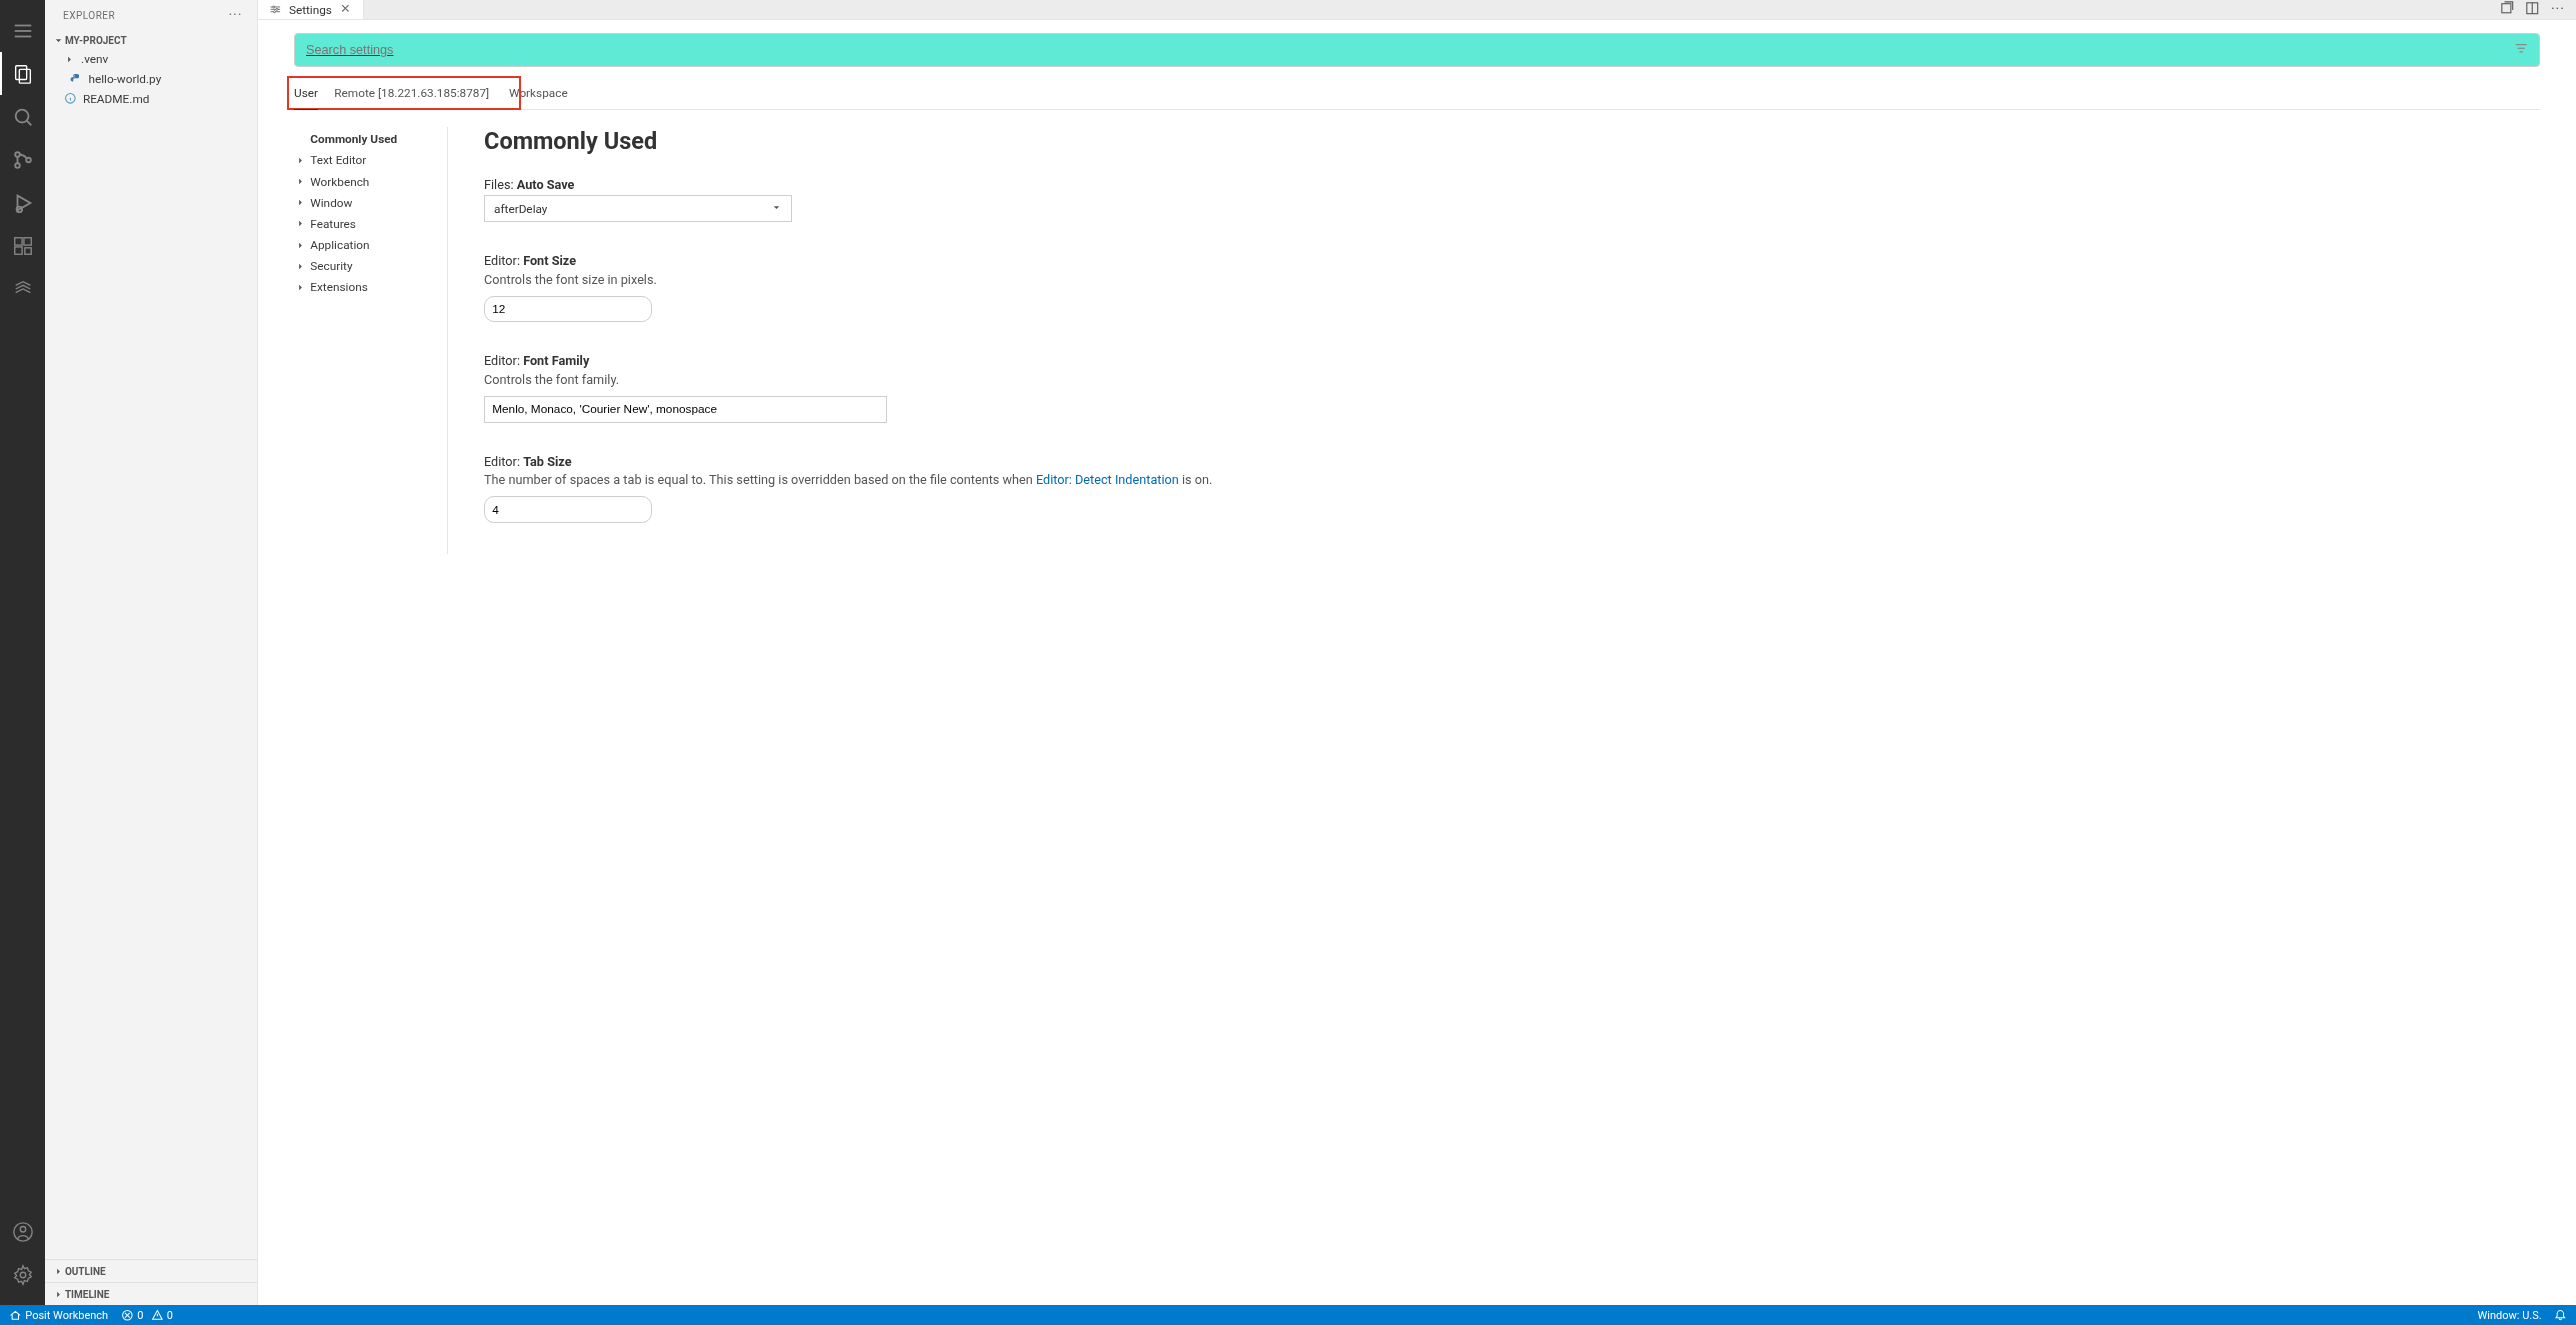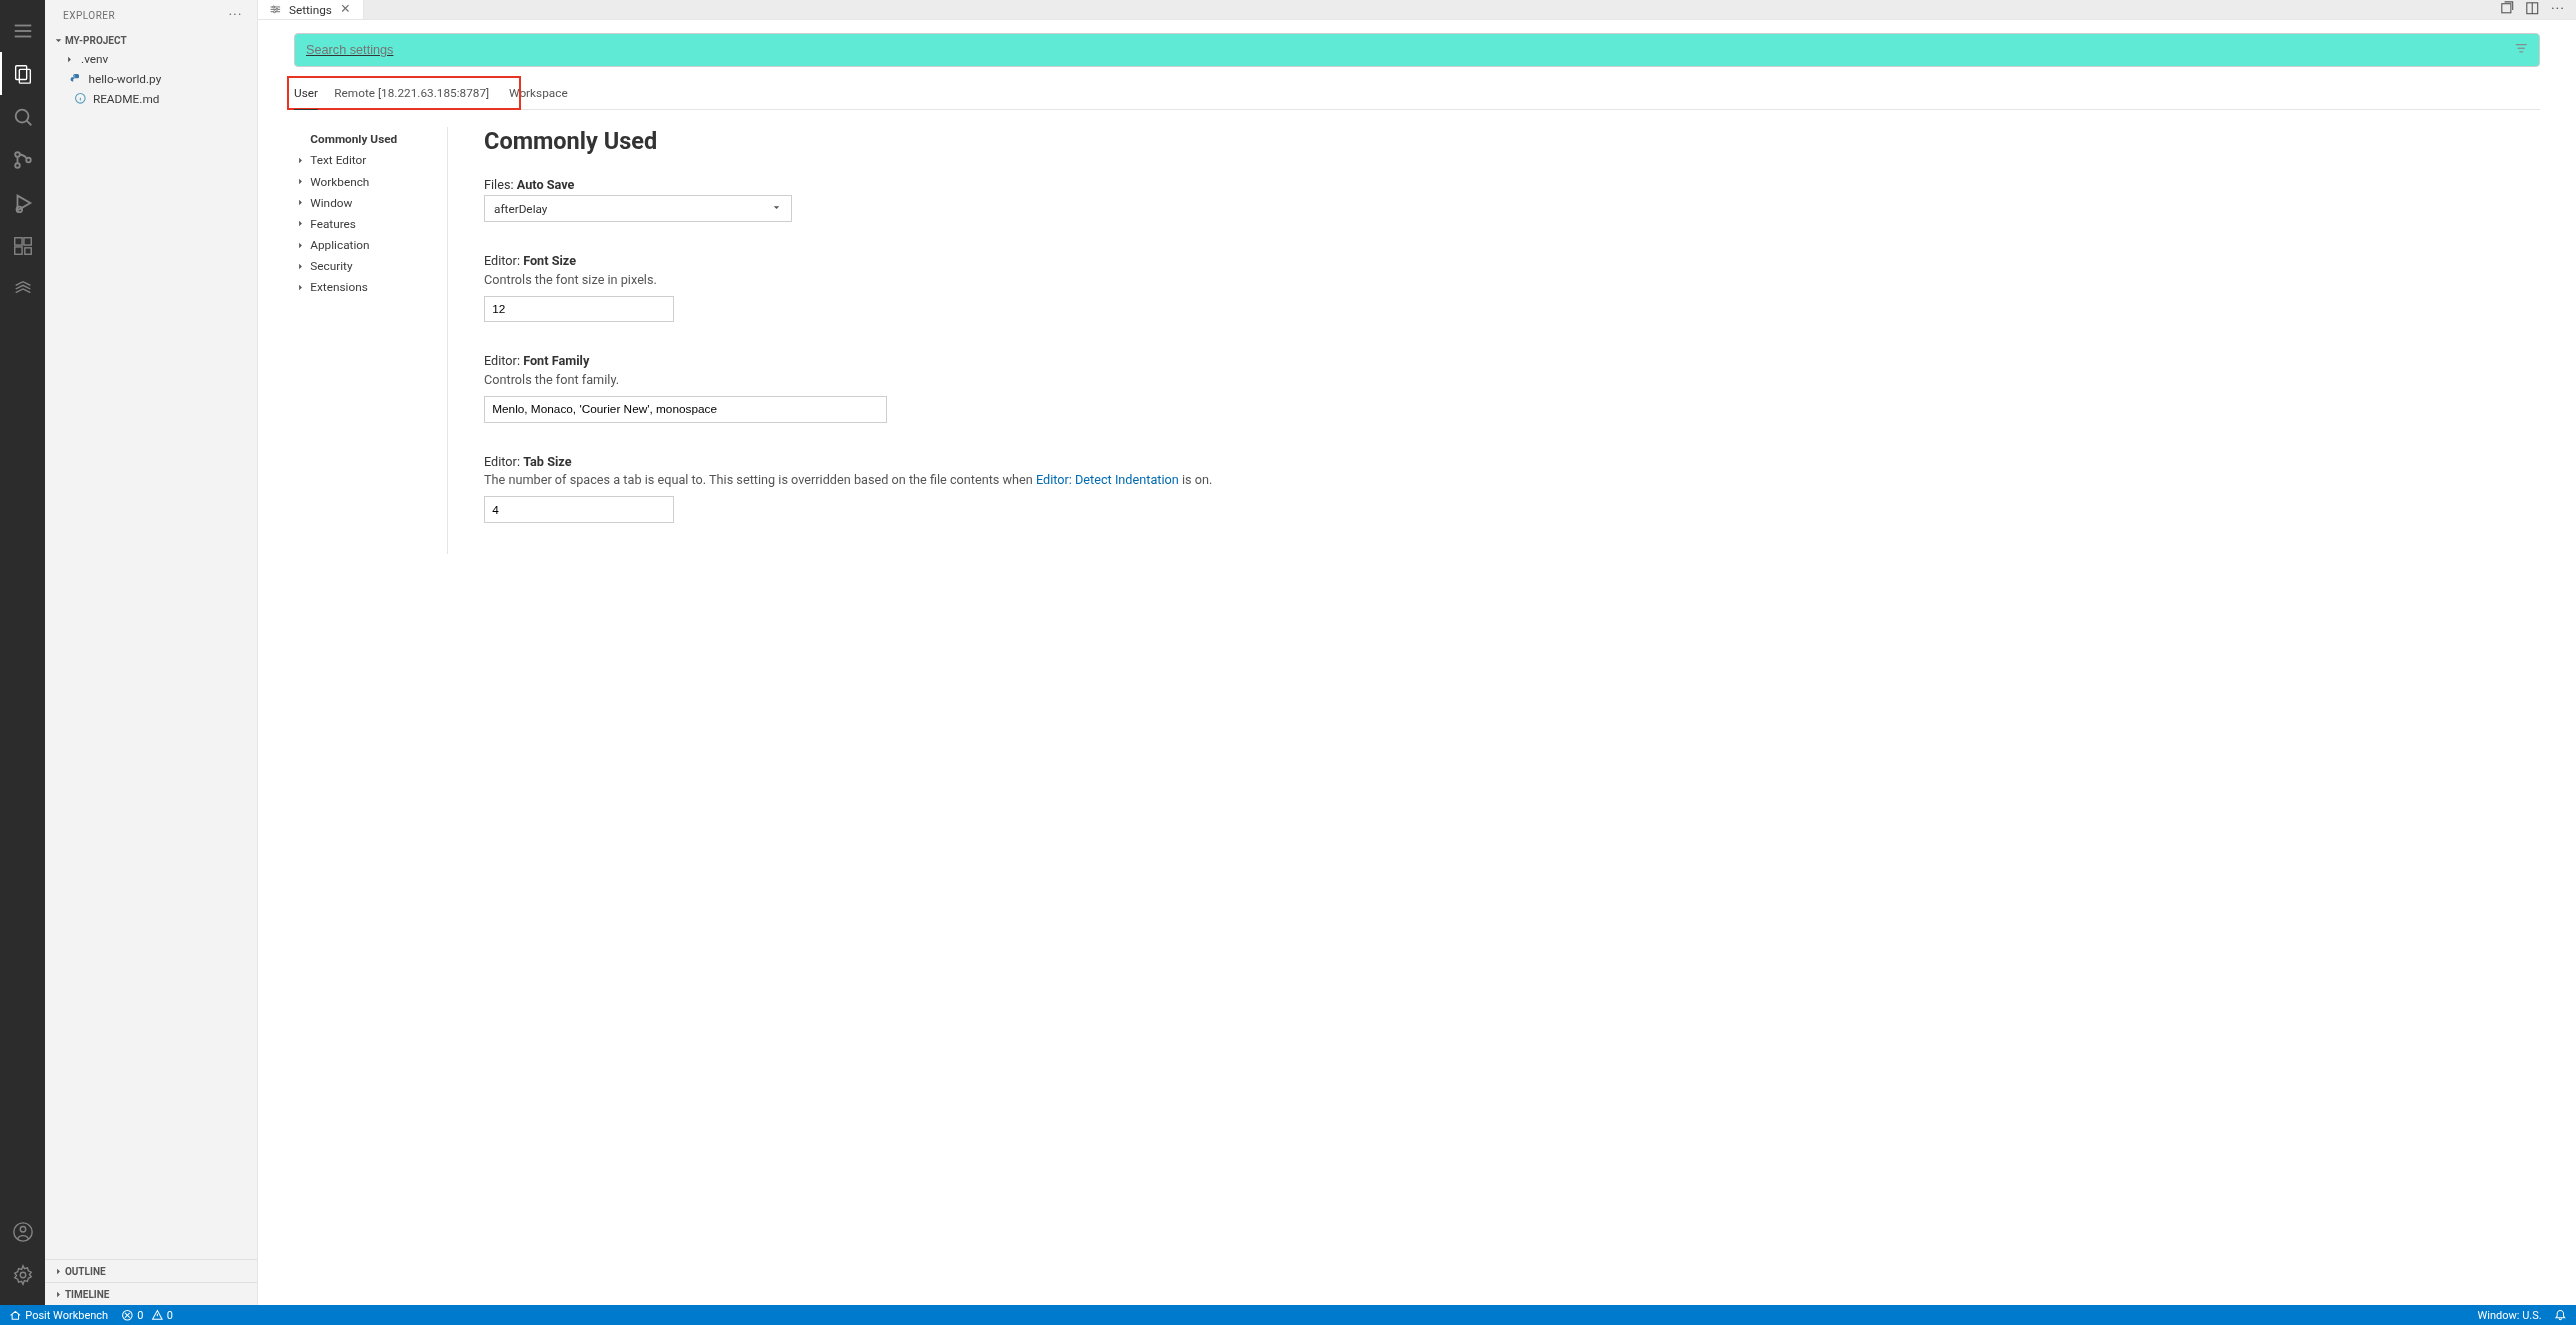--- a/index.html
+++ b/index.html
@@ -248,21 +248,21 @@
   background: #fff;
 }
 .select-ctrl .chev { color: #555; }
 
 .text-input {
   border: 0.9px solid #cecece;
   padding: 5.4px 7.2px;
   font-size: 11.8px;
   background: #fff;
 }
-.text-input.small { width: 190px; }
+.text-input.small { width: 168px; border-radius: 10px; }
 .text-input.wide { width: 403px; }
 
 
 .status-bar {
   height: 20px;
   background: #007acc;
   color: #fff;
   display: flex;
   align-items: center;
   font-size: 11px;
@@ -370,21 +370,21 @@
       </div>
       <div class="tree-item" style="padding-left:23.5px;">
         <span class="file-icon py">
           <svg width="12.7" height="12.7" viewBox="0 0 24 24">
               <path fill="#3776ab" d="M12 2C8 2 8 5 8 5v2h4v1H6s-3 0-3 4 3 4 3 4h2v-3s0-3 3-3h5s3 0 3-3V5s0-3-4-3h-3z"></path>
               <circle cx="10" cy="4.5" r="0.8" fill="#fff"></circle>
             </svg>
         </span>
         <span>hello-world.py</span>
       </div>
-      <div class="tree-item" style="padding-left:28px;">
+      <div class="tree-item" style="padding-left:18px;">
         <span class="file-icon md">
           <svg width="12.7" height="12.7" viewBox="0 0 24 24" fill="none" stroke="#519aba" stroke-width="2">
               <circle cx="12" cy="12" r="9"></circle>
               <line x1="12" y1="8" x2="12" y2="8"></line>
               <line x1="12" y1="11" x2="12" y2="16"></line>
             </svg>
         </span>
         <span>README.md</span>
       </div>
     </div>

